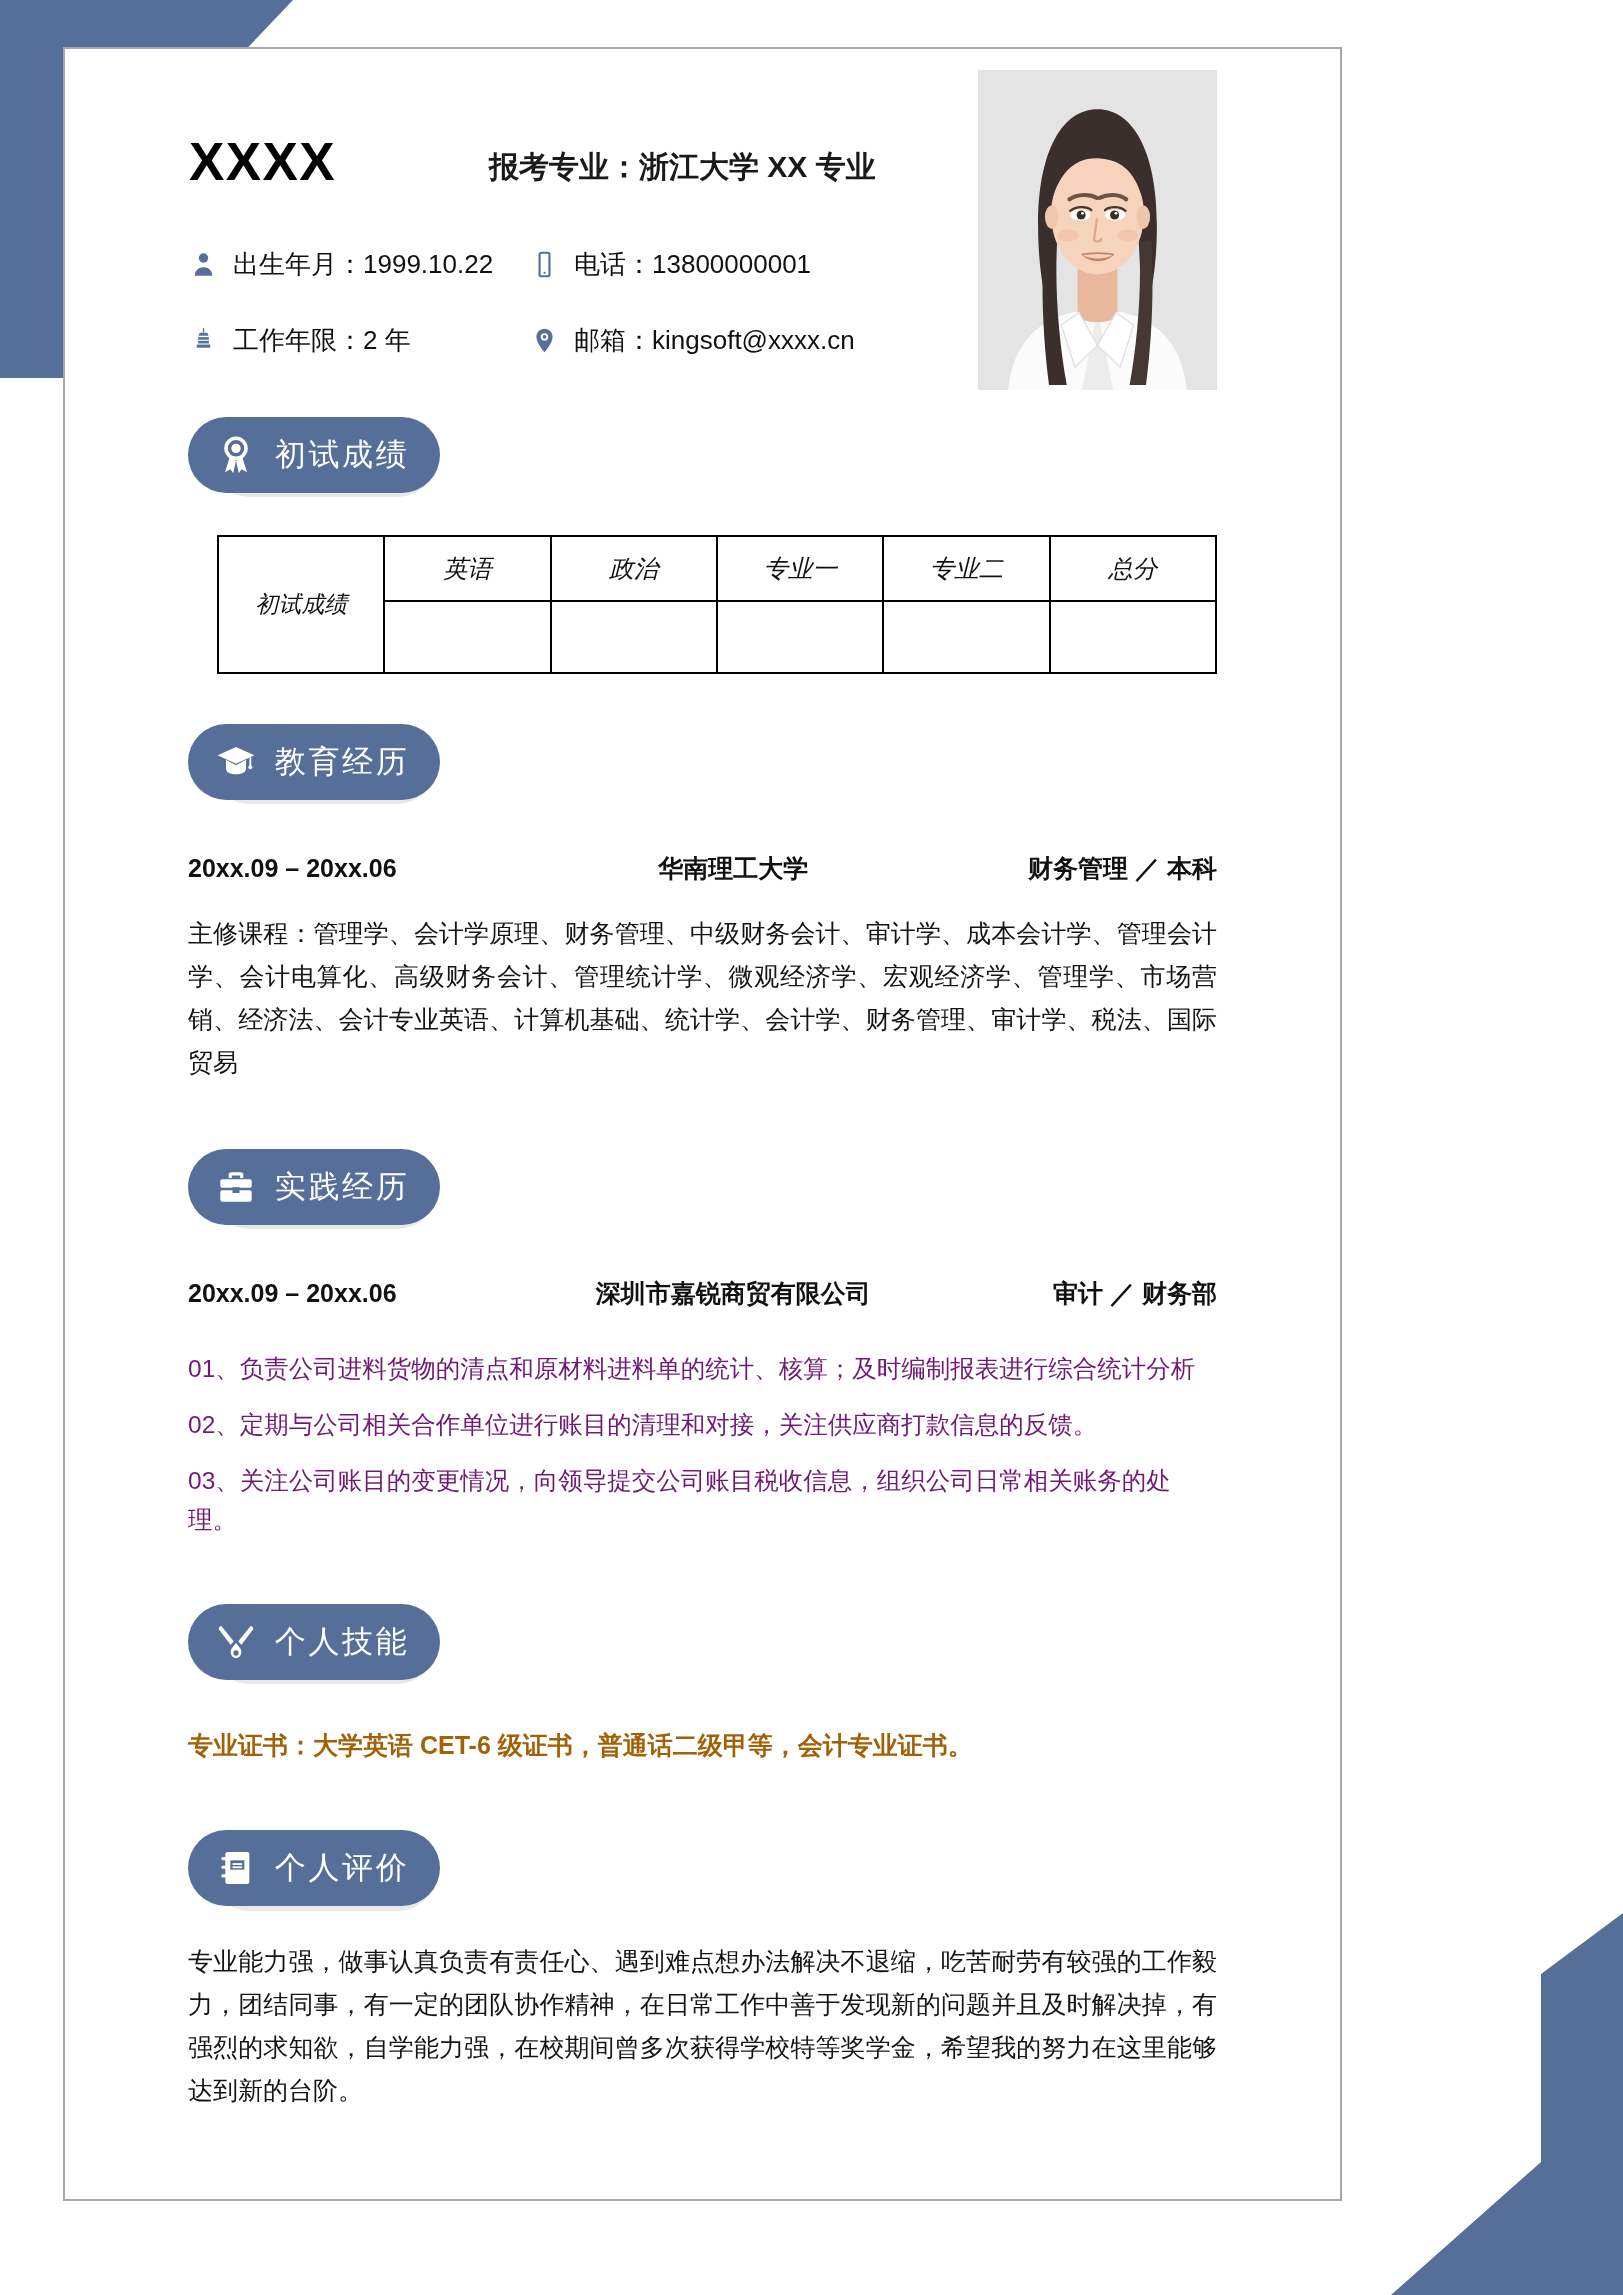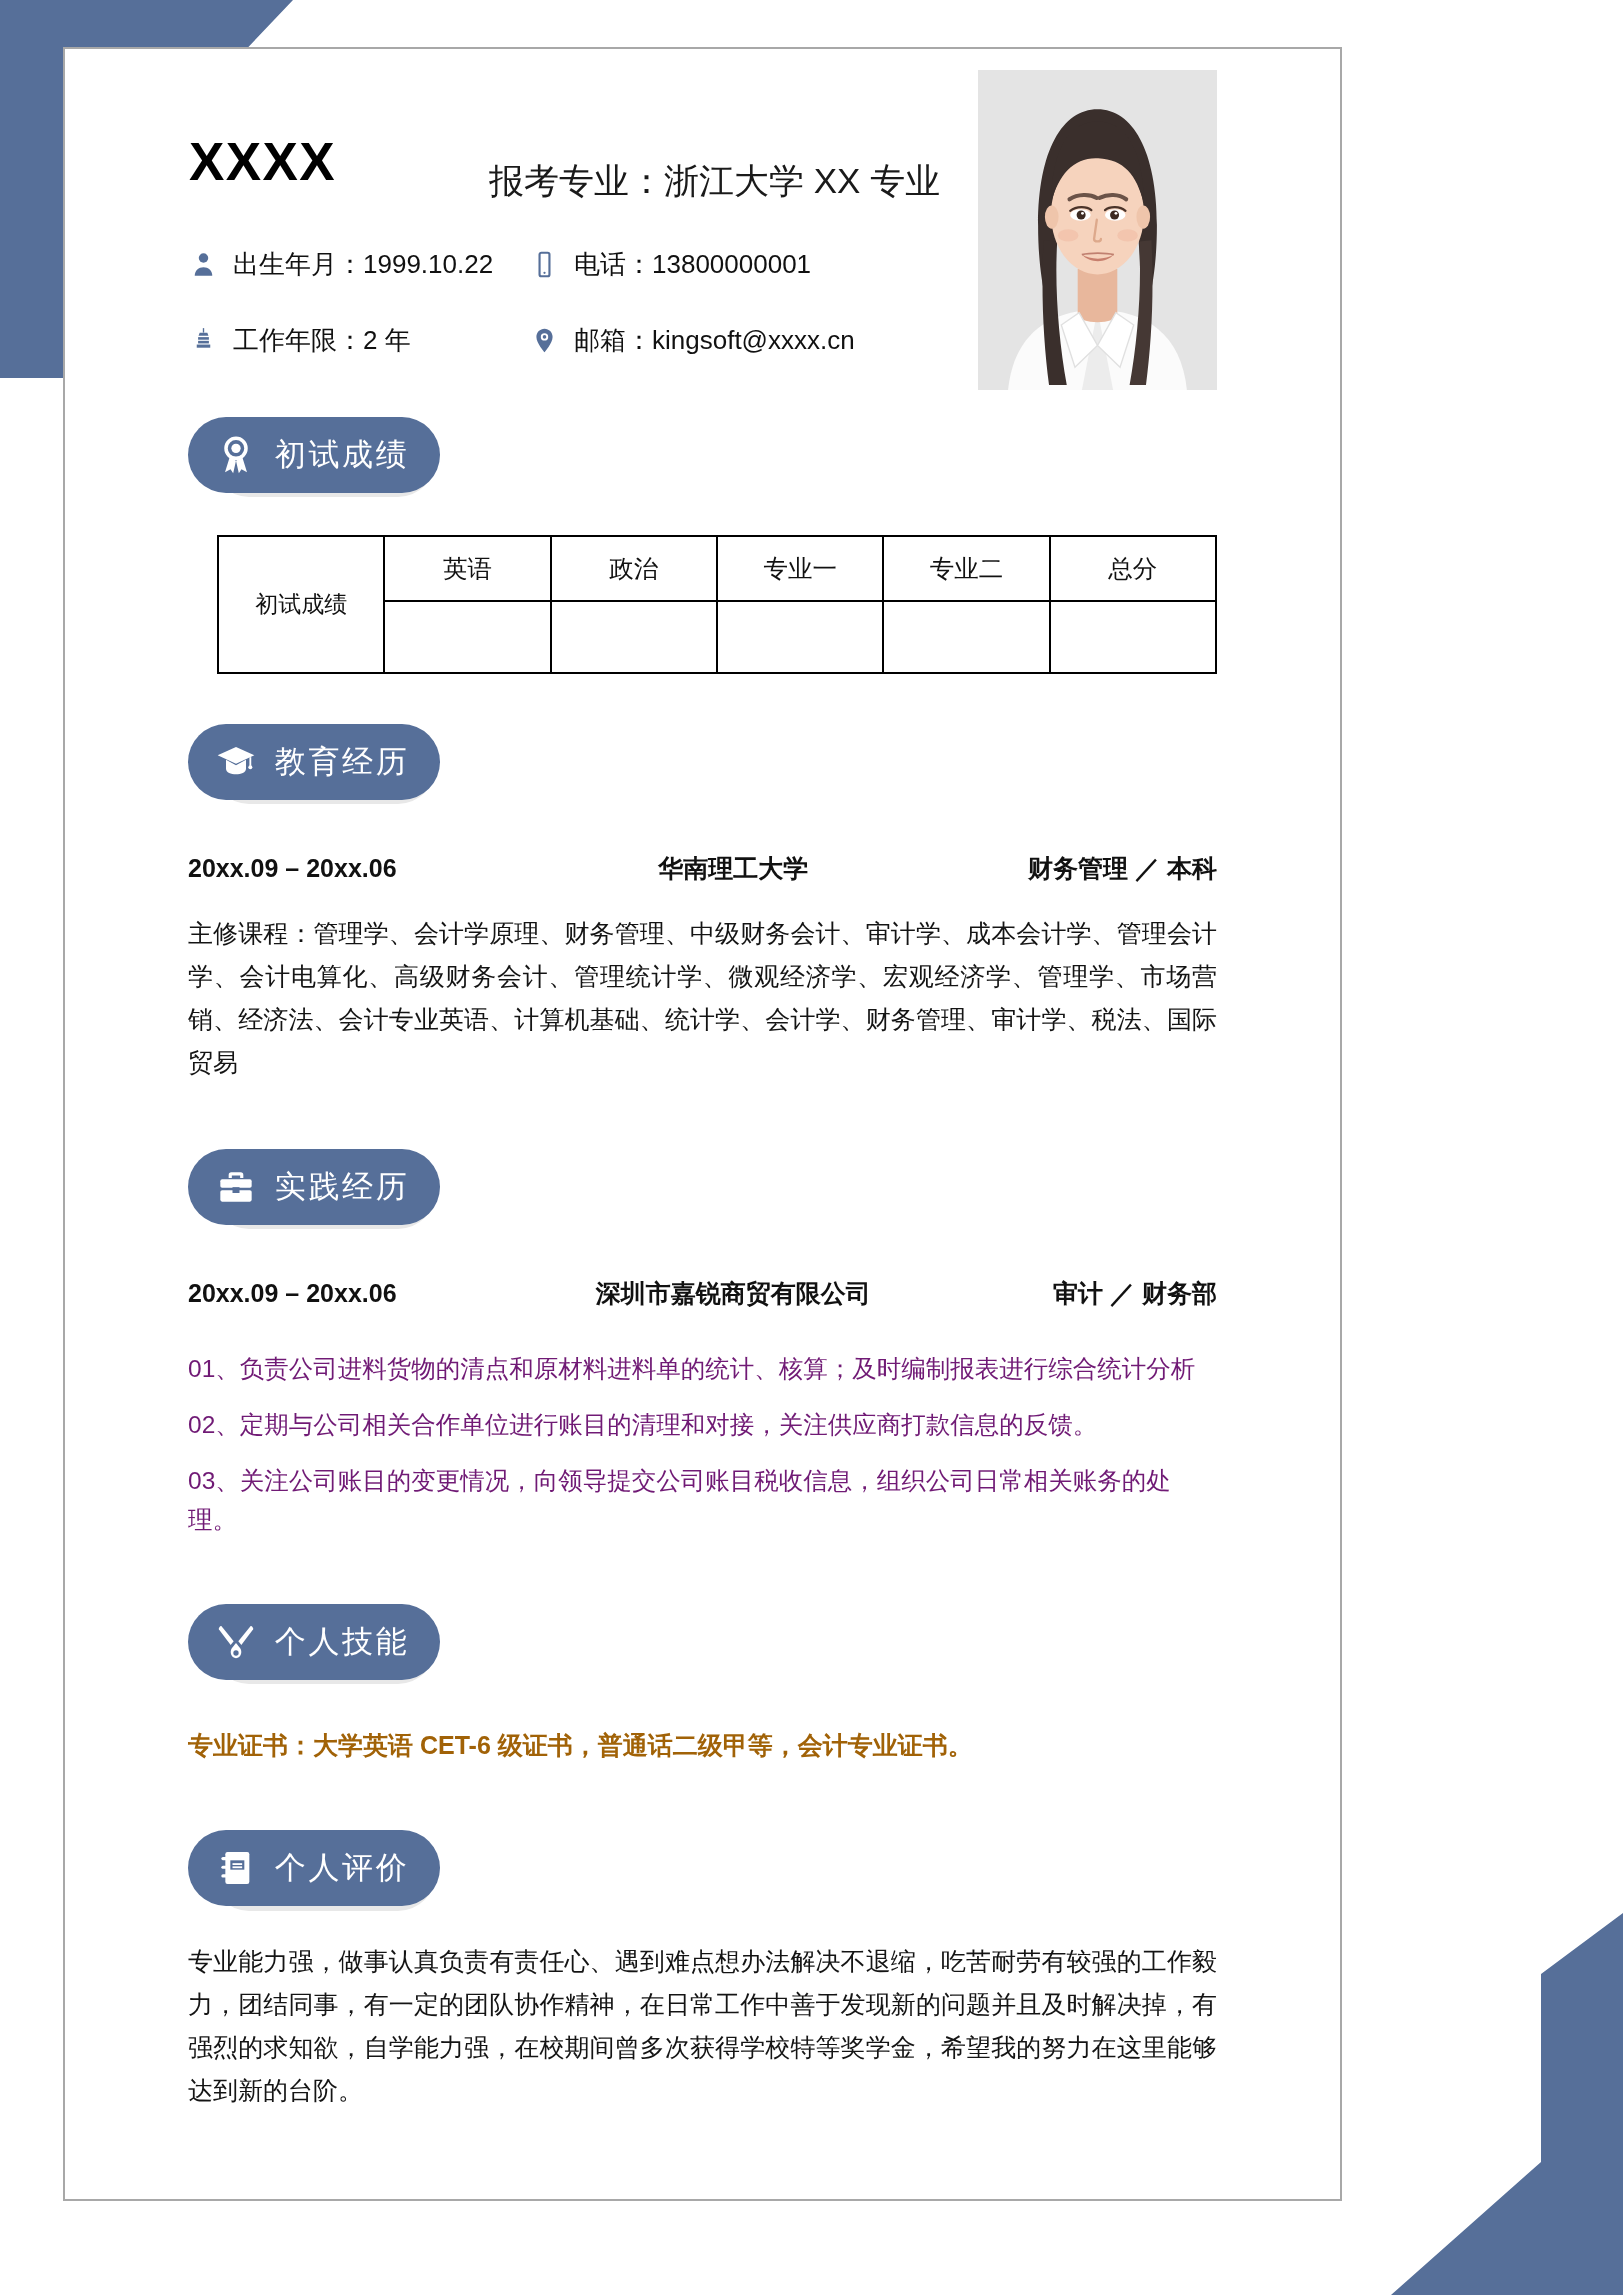--- a/index.html
+++ b/index.html
@@ -60,23 +60,24 @@
   .name {
     position: absolute;
     left: 61px; top: 82px;
     font-size: 53px;
     font-weight: bold;
     letter-spacing: 1.4px;
     color: #000;
   }
   .major-line {
     position: absolute;
-    left: 361px; top: 109px;
-    font-size: 35px;
+    left: 361px; top: 98px;
+    font-size: 30px;
     color: #1a1a1a;
+    font-weight: bold;
   }
   .contact-grid {
     position: absolute;
     left: 60px; top: 198px;
     width: 954px;
   }
   .crow { display: flex; margin-bottom: 41px; }
   .citem { display: flex; align-items: flex-end; }
   .citem.c1 { width: 341px; }
   .citem .ico {
@@ -138,20 +139,21 @@
     width: calc(100% - 149px);
     table-layout: fixed;
   }
   .score-table td {
     border: 2px solid #000;
     height: 65px;
     text-align: center;
     vertical-align: middle;
     font-size: 24.5px;
     color: #111;
+    font-style: italic;
   }
   .score-table td.label-cell { font-size: 23px; }
   .score-table tr.value-row td { height: 72px; }
 
   
   .entry-row {
     display: flex;
     align-items: center;
     margin: 45px 60px 0 60px;
     font-size: 25px;

